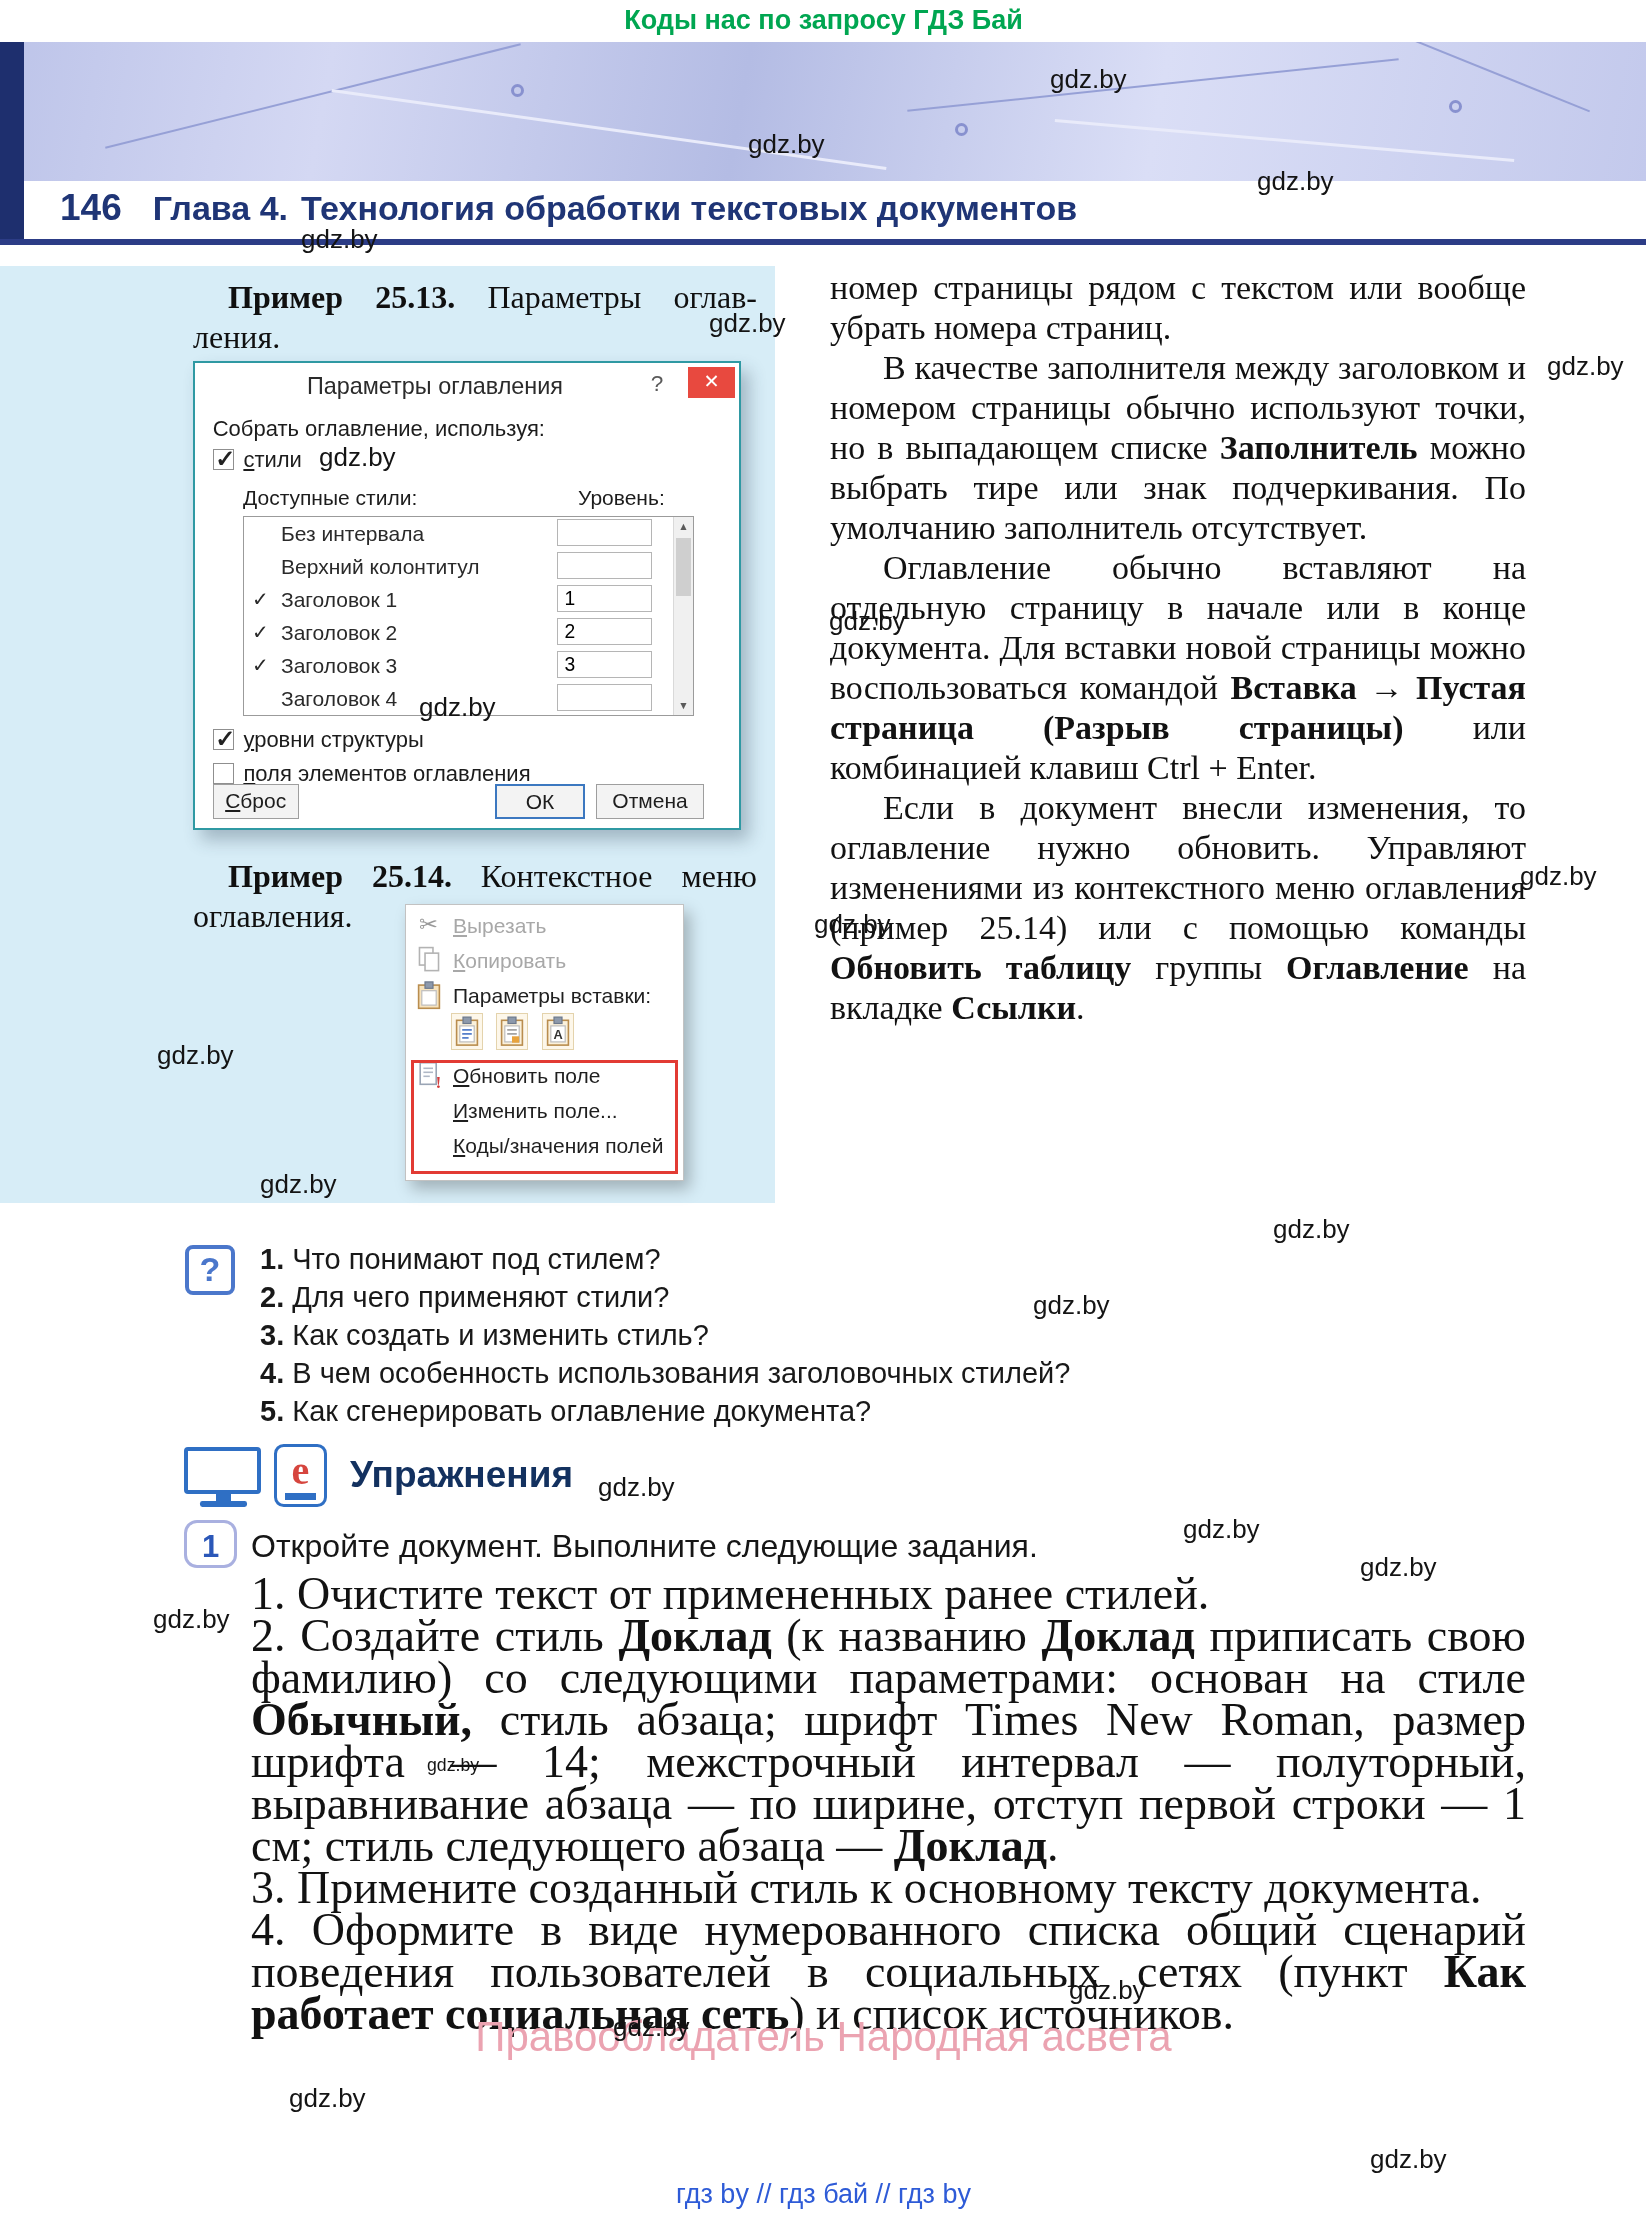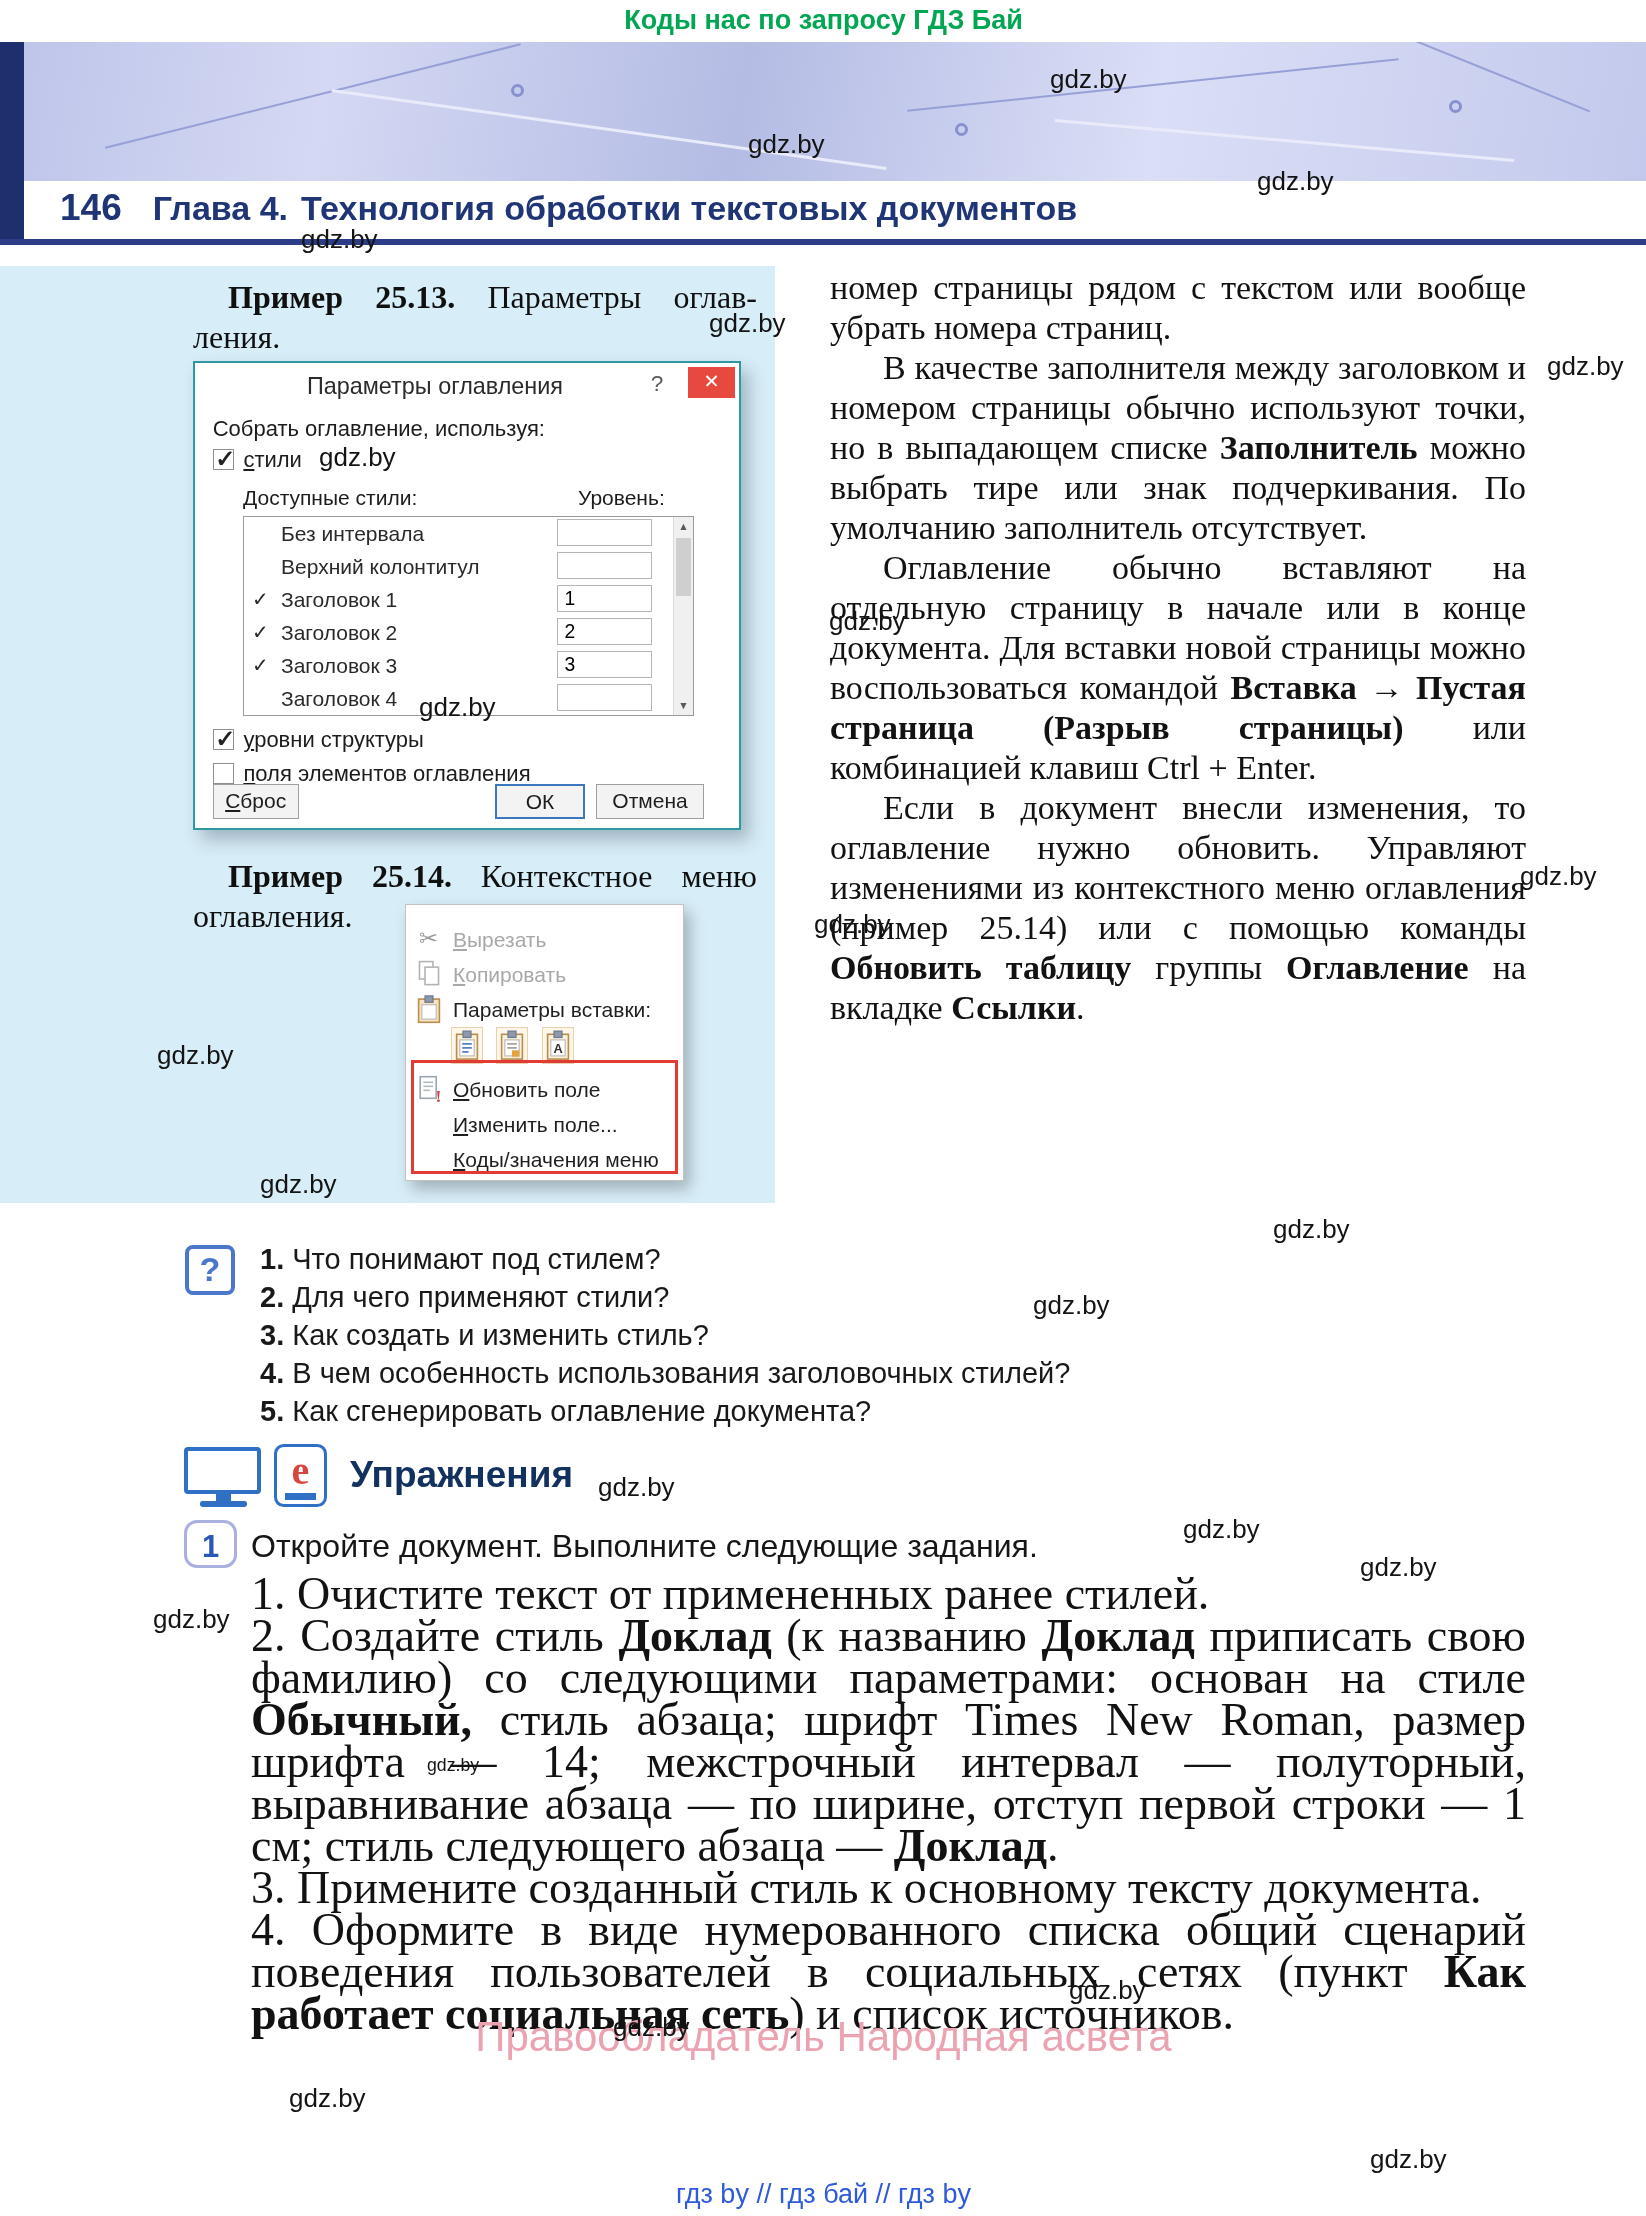--- a/index.html
+++ b/index.html
@@ -81,21 +81,21 @@
          font-family:"Liberation Sans", sans-serif; }
   .btn-reset { left:17.7px; top:421px; width:86px; }
   .btn-ok { left:300px; top:421px; width:90px; border:2.4px solid #3c78c0; }
   .btn-cancel { left:401px; top:421px; width:108px; }
   .ak { display:inline-block; }
   .ak::first-letter { text-decoration:underline; }
 
   
   .menu { position:absolute; left:405px; top:904px; width:279px; height:277px; background:#fff;
           border:1.6px solid #c2c2c2; box-shadow:6.4px 8px 14.5px rgba(0,0,0,.25);
-          font-family:"Liberation Sans", sans-serif; padding-top:17px; }
+          font-family:"Liberation Sans", sans-serif; padding-top:3px; }
   .m-row { position:relative; height:35px; }
   .m-icon { position:absolute; left:8px; top:3.2px; width:29px; height:29px; text-align:center; }
   .icon-cut::before { content:"✂"; font-size:22.6px; color:#9a9a9a; }
   .m-label { position:absolute; left:47px; top:5.6px; font-size:21px; color:#1f1f1f; }
   .m-row.disabled .m-label { color:#a8a8a8; }
   .m-paste-row { position:relative; height:45px; padding-left:45px; }
   .paste-opt { display:inline-block; width:32px; height:37px; margin-right:9.7px;
                border:0.8px solid #e4d3ac; background:#fdf7ea; text-align:center; padding-top:1.6px; }
   .red-box { position:absolute; left:4.8px; right:4.8px; top:155px; height:114px;
              border:3.2px solid #e23b34; pointer-events:none; }
@@ -311,21 +311,21 @@
           </svg>
       </span>
       <span class="m-label ak">Обновить поле</span>
     </div>
     <div class="m-row">
       <span class="m-icon"></span>
       <span class="m-label ak">Изменить поле...</span>
     </div>
     <div class="m-row">
       <span class="m-icon"></span>
-      <span class="m-label ak">Коды/значения меню</span>
+      <span class="m-label ak">Коды/значения полей</span>
     </div>
     <div class="red-box"></div>
   </div>
 
   <div class="rcol">
       <p class="rt"><span>номер страницы рядом с текстом или вообще убрать номера страниц.</span></p>
       <p class="rt ind"><span>В качестве заполнителя между заголовком и номером страницы обычно используют точки, но в выпадающем списке </span><b>Заполнитель</b><span> можно выбрать тире или знак подчеркивания. По умолчанию заполнитель отсутствует.</span></p>
       <p class="rt ind"><span>Оглавление обычно вставляют на отдельную страницу в начале или в конце документа. Для вставки новой страницы можно воспользоваться командой </span><b>Вставка → Пустая страница (Разрыв страницы)</b><span> или комбинацией клавиш Ctrl + Enter.</span></p>
       <p class="rt ind"><span>Если в документ внесли изменения, то оглавление нужно обновить. Управляют изменениями из контекстного меню оглавления (пример 25.14) или с помощью команды </span><b>Обновить таблицу</b><span> группы </span><b>Оглавление</b><span> на вкладке </span><b>Ссылки</b><span>.</span></p>
     </div>

